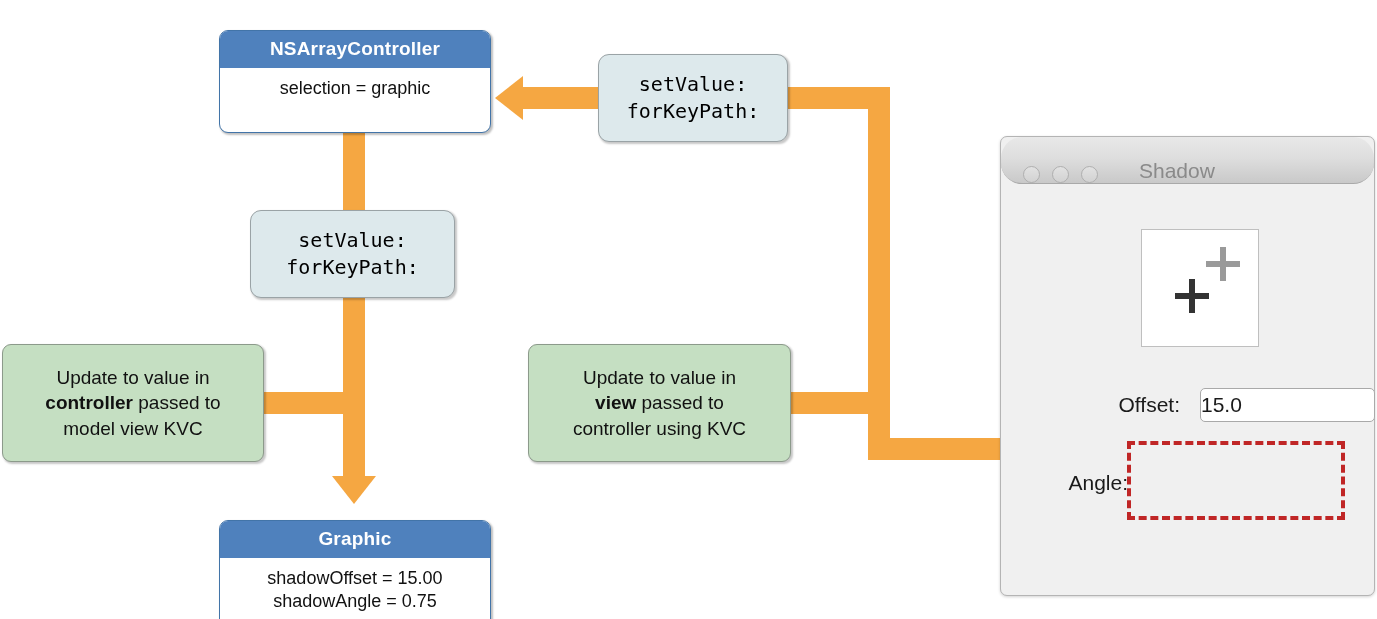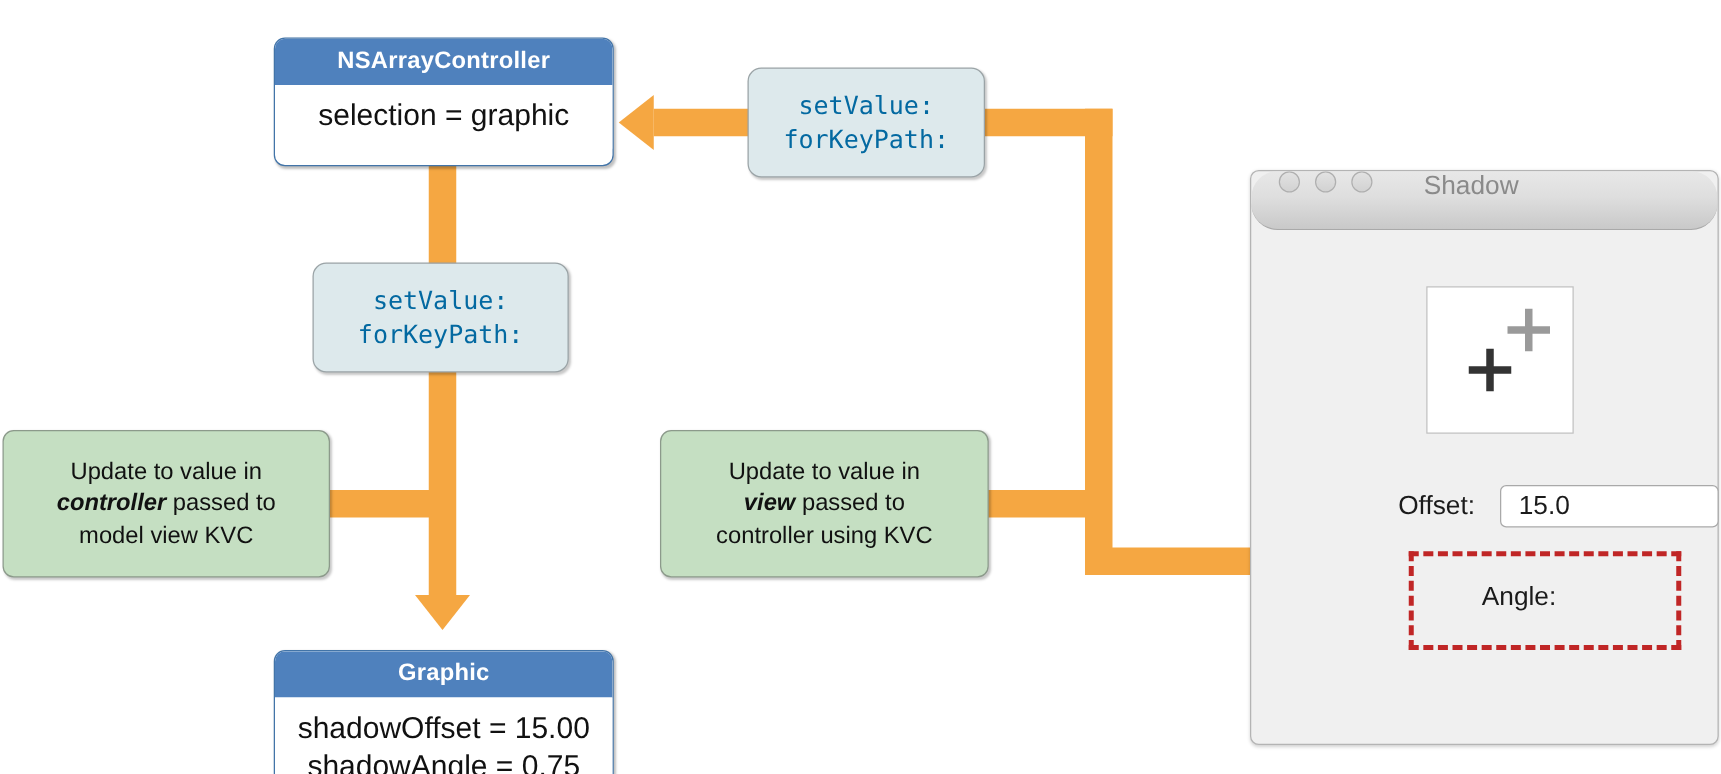--- a/index.html
+++ b/index.html
@@ -54,36 +54,36 @@
     color: #ffffff;
     font-weight: bold;
     font-size: 19px;
     text-align: center;
     padding: 7px 6px 8px 6px;
     letter-spacing: .2px;
   }
   .classbox .body {
     background: #ffffff;
     color: #111111;
-    font-size: 24px;
+    font-size: 18px;
     text-align: center;
     padding: 9px 10px 11px 10px;
     line-height: 1.30;
   }
 
   
   .msgbox {
     position: absolute;
     background: #DDE9EC;
     border: 1.4px solid #9AA3A6;
     border-radius: 11px;
     box-sizing: border-box;
     font-family: "DejaVu Sans Mono", monospace;
     font-size: 20px;
-    color: #0369a1;
+    color: #000000;
     text-align: center;
     line-height: 1.33;
     display: flex;
     flex-direction: column;
     align-items: center;
     justify-content: center;
     box-shadow: 1.5px 1.5px 2px rgba(0,0,0,0.22);
   }
 
   
@@ -97,38 +97,38 @@
     color: #111111;
     text-align: center;
     line-height: 1.32;
     display: flex;
     flex-direction: column;
     align-items: center;
     justify-content: center;
     padding: 4px 8px;
     box-shadow: 1.5px 1.5px 2px rgba(0,0,0,0.22);
   }
-  .notebox b { font-weight: bold; font-style: italic; }
+  .notebox b { font-weight: bold; }
 
   
   .macwin {
     position: absolute;
     background: #F0F0F0;
     border: 1px solid #B4B4B4;
     border-radius: 7px;
     box-sizing: border-box;
     overflow: hidden;
     box-shadow: 0 1px 3px rgba(0,0,0,0.18);
   }
   .titlebar {
     height: 47px;
     background: linear-gradient(to bottom, #E8E8E8 0%, #DEDEDE 45%, #C9C9C9 100%);
     border-bottom: 1px solid #A9A9A9;
     display: flex;
-    align-items: flex-start;
+    align-items: flex-end;
     padding-left: 22px;
     box-sizing: border-box;
     border-radius: 21px;
   }
   .tl {
     width: 17px; height: 17px;
     border-radius: 50%;
     background: linear-gradient(to bottom, #E2E2E2, #D2D2D2);
     border: 1px solid #AFAFAF;
     margin-right: 12px;
@@ -160,21 +160,20 @@
     color: #1A1A1A;
     text-align: right;
   }
   .textfield {
     background: #ffffff;
     border: 1.3px solid #A9A9A9;
     border-radius: 5px;
     box-sizing: border-box;
     display: flex;
     align-items: center;
-    padding-left: 14px;
     font-size: 21px;
     color: #1A1A1A;
   }
   .dashbox {
     position: absolute;
     border: 4px dashed #C02626;
     box-sizing: border-box;
   }
 </style>
 </head>
@@ -252,19 +251,19 @@
       <div class="h"></div>
         <div class="v"></div>
     </div>
   </div>
 
   <div class="fieldrow" style="left:1088px; top:360px; width:326px; height:34px;">
     <div class="fieldlabel" style="width:92px;">Offset:</div>
     <div class="textfield" style="margin-left:20px; width:175px; height:34px;">15.0</div>
   </div>
 
-  <div class="fieldrow" style="left:1036px; top:438px; width:326px; height:34px;flex-direction:column;">
+  <div class="fieldrow" style="left:1036px; top:438px; width:326px; height:34px;">
     <div class="fieldlabel" style="width:92px;">Angle:</div>
   </div>
 
   <div class="dashbox" style="left:1127px; top:413px; width:218px; height:79px;"></div>
 
 </div>
 
 </body></html>

